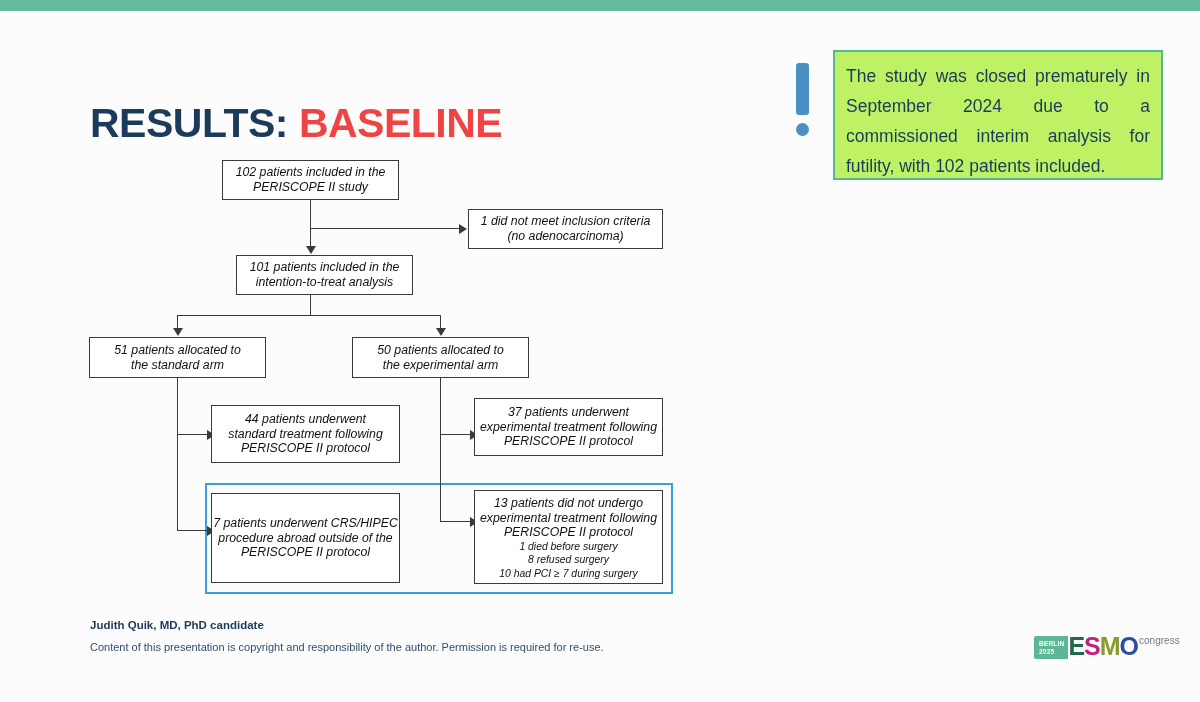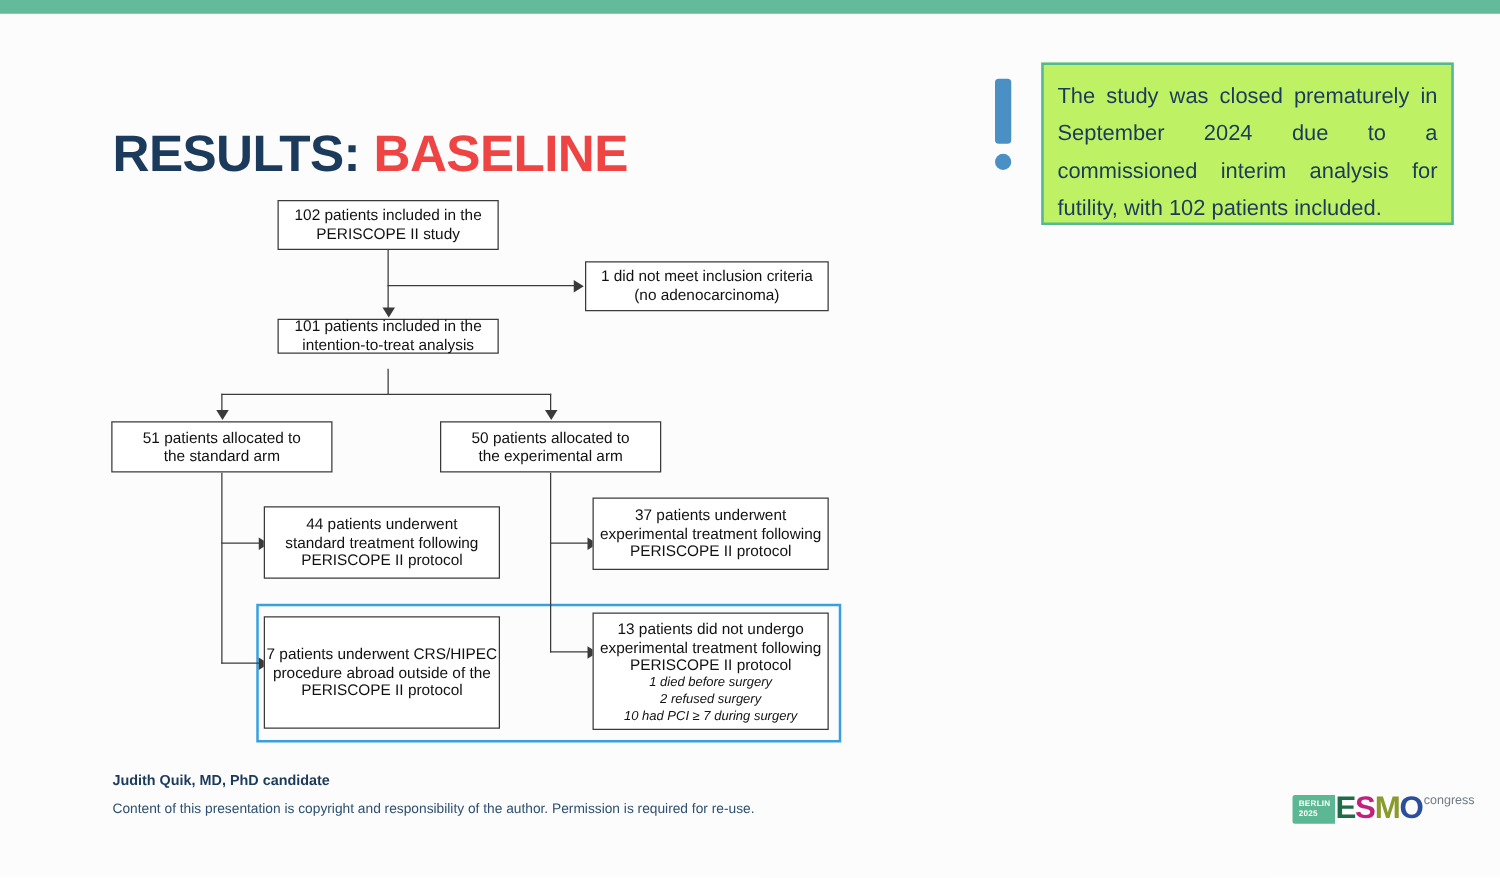--- a/index.html
+++ b/index.html
@@ -75,21 +75,21 @@
     font-size: 12.3px;
     line-height: 14.6px;
     text-align: center;
     display: flex;
     flex-direction: column;
     align-items: center;
     justify-content: center;
     padding: 2px 3px;
     z-index: 3;
   }
-  .fbox .ln { display: block; white-space: nowrap; }
+  .fbox .ln { display: block; white-space: nowrap; font-style: italic; }
   .fbox .sub {
     font-size: 10.4px; font-style: italic;
     line-height: 13.4px; white-space: nowrap;
   }
   .hl-rect {
     position: absolute;
     border: 2.2px solid #3aa0dd;
     background: transparent;
     z-index: 1;
   }
@@ -190,21 +190,21 @@
     <div class="arr-d" style="left:306px; top:246px;"></div>
 
     <div class="line h" style="left:310px; top:228px; width:150px;"></div>
     <div class="arr-r" style="left:459px; top:224px;"></div>
 
     <div class="fbox" style="left:468px; top:209px; width:195px; height:40px;">
       <span class="ln">1 did not meet inclusion criteria</span>
       <span class="ln">(no adenocarcinoma)</span>
     </div>
 
-    <div class="fbox" style="left:222px; top:255px; width:177px; height:28px;">
+    <div class="fbox" style="left:236px; top:255px; width:177px; height:40px;">
       <span class="ln">101 patients included in the</span>
       <span class="ln">intention-to-treat analysis</span>
     </div>
 
     <div class="line v" style="left:310px; top:295px; height:21px;"></div>
     <div class="line h" style="left:177px; top:315px; width:264px;"></div>
     <div class="line v" style="left:177px; top:315px; height:15px;"></div>
     <div class="line v" style="left:440px; top:315px; height:15px;"></div>
     <div class="arr-d" style="left:173px; top:328px;"></div>
     <div class="arr-d" style="left:436px; top:328px;"></div>
@@ -247,21 +247,21 @@
       <span class="ln">7 patients underwent CRS/HIPEC</span>
       <span class="ln">procedure abroad outside of the</span>
       <span class="ln">PERISCOPE II protocol</span>
     </div>
 
     <div class="fbox" style="left:474px; top:490px; width:189px; height:94px; justify-content:flex-start; padding-top:5px;">
       <span class="ln">13 patients did not undergo</span>
       <span class="ln">experimental treatment following</span>
       <span class="ln">PERISCOPE II protocol</span>
       <span class="sub">1 died before surgery</span>
-      <span class="sub">2 refused surgery</span>
+      <span class="sub">8 refused surgery</span>
       <span class="sub">10 had PCI ≥ 7 during surgery</span>
     </div>
 
   </div>
 
   <div class="author">Judith Quik, MD, PhD candidate</div>
   <div class="copyright">Content of this presentation is copyright and responsibility of the author. Permission is required for re-use.</div>
 
   <div class="esmo">
     <div class="esmo-berlin">

